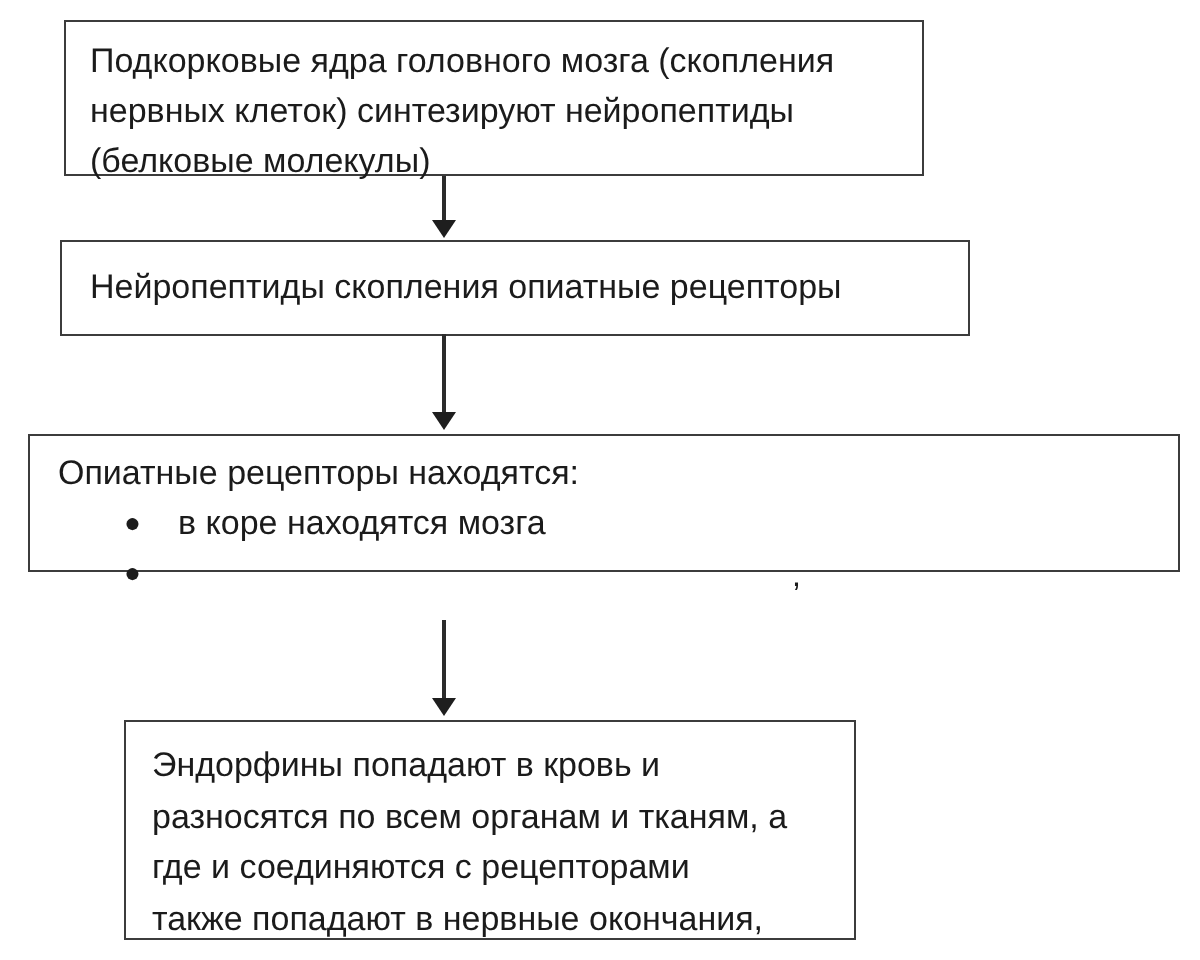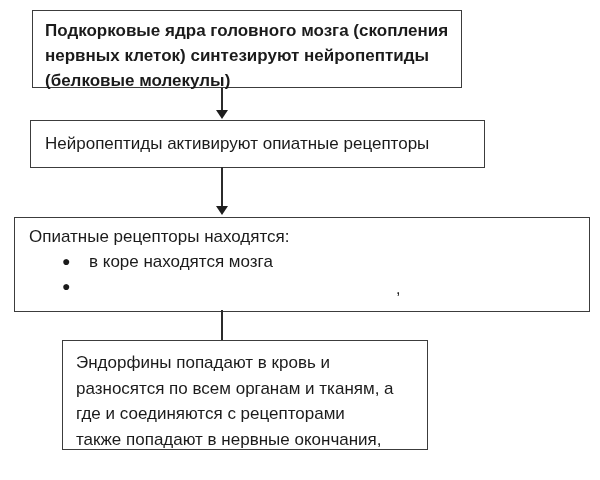--- a/index.html
+++ b/index.html
@@ -13,24 +13,24 @@
     overflow: hidden;
   }
   .box {
     position: absolute;
     box-sizing: border-box;
     border: 1.5px solid #3c3c3c;
     background: #ffffff;
     font-size: 17px;
   }
   .box .line { white-space: nowrap; }
-  .box1 { left: 32px;  top: 10px;  width: 430px; height: 78px;  padding: 7px 12px;  line-height: 25px; font-weight: bold; }
+  .box1 { left: 32px;  top: 10px;  width: 430px; height: 78px;  padding: 7px 12px;  line-height: 25px; }
   .box2 { left: 30px;  top: 120px; width: 455px; height: 48px;  padding: 10px 14px; line-height: 25px; }
-  .box3 { left: 14px;  top: 217px; width: 576px; height: 95px;  padding: 6px 14px;  line-height: 25px; }
-  .box4 { left: 62px;  top: 340px; width: 366px; height: 110px; padding: 9px 13px;  line-height: 25.5px; }
+  .box3 { left: 14px;  top: 217px; width: 576px; height: 69px;  padding: 6px 14px;  line-height: 25px; }
+  .box4 { left: 62px;  top: 360px; width: 366px; height: 110px; padding: 9px 13px;  line-height: 25.5px; }
   .bullet-row { display: flex; line-height: 25px; }
   .bullet-marker {
     margin-left: 33px;
     width: 27px;
     flex: 0 0 27px;
     font-size: 14px;
   }
   .bullet-text { white-space: nowrap; }
   .arrow-stem {
     position: absolute;
@@ -69,21 +69,21 @@
   <div class="box box1">
     <div class="line">Подкорковые ядра головного мозга (скопления</div>
     <div class="line">нервных клеток) синтезируют нейропептиды</div>
     <div class="line">(белковые молекулы)</div>
   </div>
 
   <div class="arrow-stem stem1"></div>
   <div class="arrow-head head1"></div>
 
   <div class="box box2">
-    <div class="line">Нейропептиды активируют опиатные рецепторы</div>
+    <div class="line">Нейропептиды скопления опиатные рецепторы</div>
   </div>
 
   <div class="arrow-stem stem2"></div>
   <div class="arrow-head head2"></div>
 
   <div class="box box3">
     <div class="line">Опиатные рецепторы находятся:</div>
     <div class="bullet-row">
       <span class="bullet-marker">●</span>
       <span class="bullet-text">в коре находятся мозга</span>

